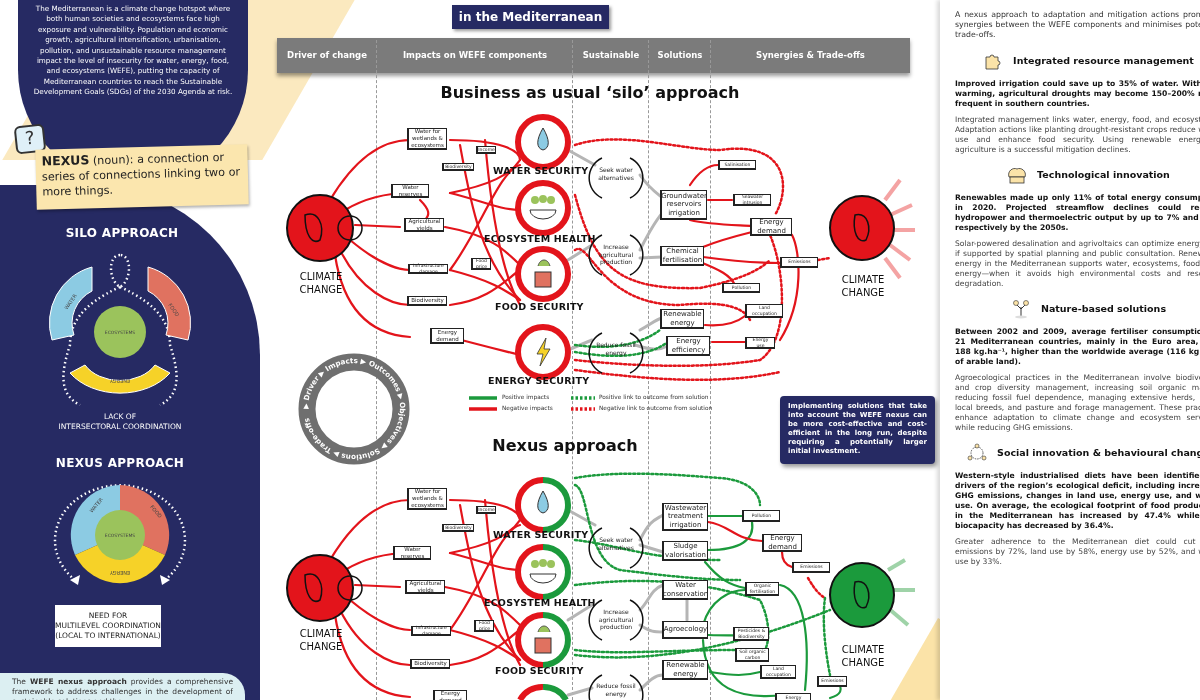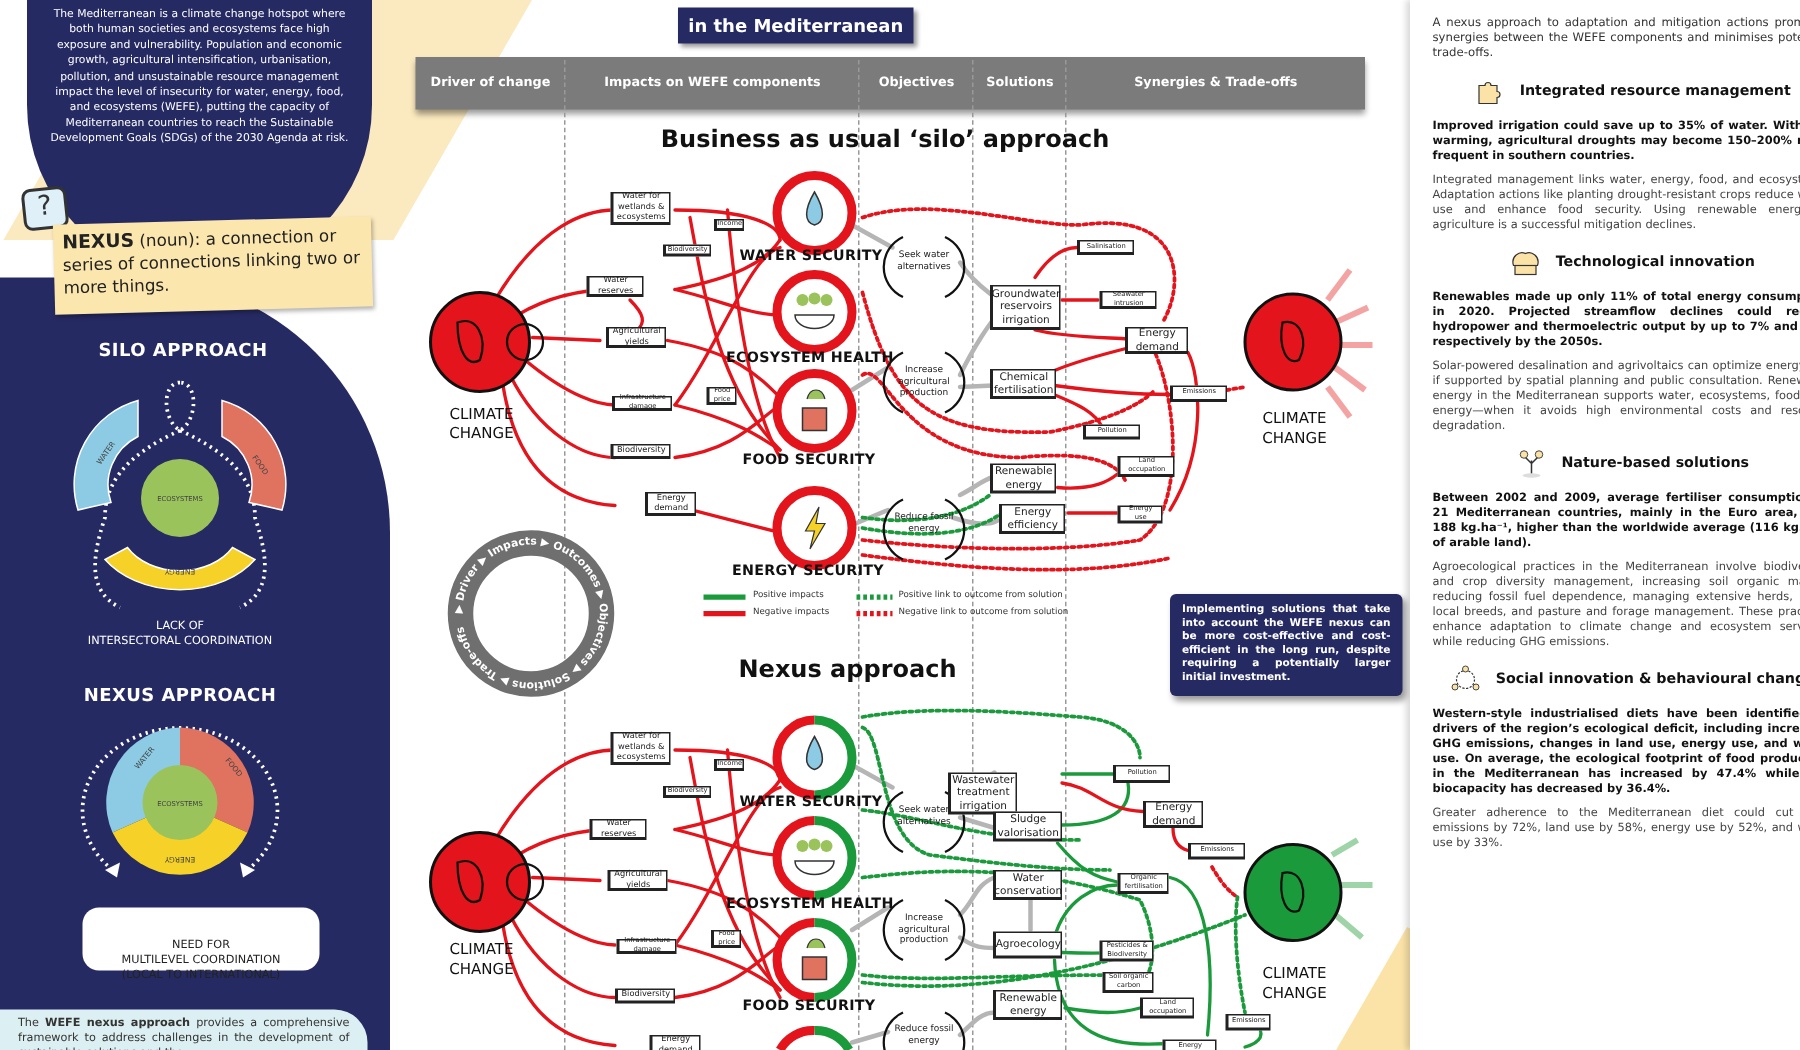--- a/index.html
+++ b/index.html
@@ -15,21 +15,21 @@
   .intro-blob { position: absolute; left: 18px; top: -60px; width: 230px; height: 245px; background: #262a63; border-radius: 0 0 120px 120px; color: #fff; padding: 64px 14px 0 14px; text-align: center; font-size: 7.2px; line-height: 10.4px; }
   .question-icon { position: absolute; left: 15px; top: 125px; width: 30px; height: 28px; border: 2px solid #333; border-radius: 6px; background: #dff0f8; font-size: 18px; line-height: 22px; text-align: center; color: #333; transform: rotate(-6deg); }
   .nexus-def { position: absolute; left: 36px; top: 147px; width: 212px; height: 60px; background: #fbe6ae; padding: 4px 6px; font-size: 11.2px; line-height: 15px; color: #222; transform: rotate(-1.5deg); box-shadow: 1px 2px 3px rgba(0,0,0,0.3); }
   .nexus-def b { font-weight: bold; font-size: 12.5px; }
 
   .navy-panel { position: absolute; left: -30px; top: 185px; width: 290px; height: 520px; background: #262a63; border-radius: 0 170px 0 0; }
   .navy-panel-dash { position: absolute; left: 200px; top: 220px; width: 80px; height: 480px; border-right: 4px dashed #ffffff; border-radius: 0 120px 0 0; }
   .approach-title { position: absolute; width: 200px; text-align: center; color: #fff; font-size: 12px; font-weight: bold; letter-spacing: 0.3px; }
   .wefe-svg { position: absolute; }
   .coord-text { position: absolute; width: 200px; text-align: center; color: #fff; font-size: 7.5px; line-height: 10px; }
-  .coord-box { position: absolute; left: 55px; top: 605px; width: 158px; height: 42px; background: #fff; color: #222; font-size: 7.5px; line-height: 10px; text-align: center; padding-top: 20px; border-radius: 11px; }
+  .coord-box { position: absolute; left: 55px; top: 605px; width: 106px; height: 42px; background: #fff; color: #222; font-size: 7.5px; line-height: 10px; text-align: center; padding-top: 6px; }
   .wefe-desc { position: absolute; left: 0; top: 673px; width: 245px; height: 40px; background: #dceff2; border-radius: 0 22px 0 0; padding: 4px 12px; font-size: 7.5px; line-height: 10px; text-align: justify; color: #333; }
 
   
   .title-tag { position: absolute; left: 452px; top: 5px; width: 157px; height: 24px; background: #262a63; color: #fff; font-size: 12px; font-weight: bold; text-align: center; line-height: 24px; box-shadow: 2px 2px 3px rgba(0,0,0,0.4); }
   .header-bar { position: absolute; left: 277px; top: 38px; width: 633px; height: 35px; background: #7b7b7b; box-shadow: 0 3px 4px rgba(0,0,0,0.4); color: #fff; font-size: 8.5px; font-weight: bold; }
   .header-cell { position: absolute; top: 0; height: 35px; display: flex; align-items: center; justify-content: center; text-align: center; line-height: 11px; }
   .col-divider { position: absolute; top: 40px; height: 660px; border-left: 1px dashed #999; }
 
   .section-title { position: absolute; font-size: 16px; font-weight: bold; color: #111; text-align: center; }
 
@@ -116,21 +116,21 @@
 <div class="wefe-desc">
   <span>The</span>
   <b>WEFE nexus approach</b>
   <span>provides a comprehensive framework to address challenges in the development of sustainable solutions and the</span>
 </div>
 
 <div class="title-tag">in the Mediterranean Basin</div>
 <div class="header-bar">
   <div class="header-cell" style="left:0; width:100px;">Driver of change</div>
   <div class="header-cell" style="left:100px; width:196px;">Impacts on WEFE components</div>
-  <div class="header-cell" style="left:296px; width:76px;">Objectives</div>
+  <div class="header-cell" style="left:296px; width:76px;">Sustainable</div>
   <div class="header-cell" style="left:372px; width:62px;">Solutions</div>
   <div class="header-cell" style="left:434px; width:199px;">Synergies &amp; Trade-offs</div>
 </div>
 <div class="col-divider" style="left:376px;"></div>
 <div class="col-divider" style="left:572px;"></div>
 <div class="col-divider" style="left:648px;"></div>
 <div class="col-divider" style="left:710px;"></div>
 
 <div class="section-title" style="left:440px; top:83px; width:300px;">Business as usual ‘silo’ approach</div>
 <div class="section-title" style="left:480px; top:436px; width:170px;">Nexus approach</div>
@@ -421,21 +421,21 @@
 <div class="node-box md" style="left:666px; top:336px; width:44px; height:20px;">Energy efficiency</div>
 
 <div class="node-box sm" style="left:718px; top:160px; width:38px; height:10px;">Salinisation</div>
 <div class="node-box sm" style="left:733px; top:194px; width:38px; height:12px;">Seawater intrusion</div>
 <div class="node-box md" style="left:750px; top:218px; width:42px; height:18px;">Energy demand</div>
 <div class="node-box sm" style="left:780px; top:257px; width:38px; height:11px;">Emissions</div>
 <div class="node-box sm" style="left:722px; top:283px; width:38px; height:10px;">Pollution</div>
 <div class="node-box sm" style="left:745px; top:304px; width:38px; height:14px;">Land occupation</div>
 <div class="node-box sm" style="left:745px; top:337px; width:30px; height:12px;">Energy use</div>
 
-<div class="node-box md" style="left:632px; top:503px; width:46px; height:28px;margin-top:12px;">Wastewater treatment irrigation</div>
+<div class="node-box md" style="left:662px; top:503px; width:46px; height:28px;">Wastewater treatment irrigation</div>
 <div class="node-box md" style="left:662px; top:541px; width:46px; height:20px;">Sludge valorisation</div>
 <div class="node-box md" style="left:662px; top:580px; width:46px; height:20px;">Water conservation</div>
 <div class="node-box md" style="left:662px; top:621px; width:46px; height:18px;">Agroecology</div>
 <div class="node-box md" style="left:662px; top:660px; width:46px; height:20px;">Renewable energy</div>
 
 <div class="node-box sm" style="left:742px; top:510px; width:38px; height:12px;">Pollution</div>
 <div class="node-box md" style="left:762px; top:534px; width:40px; height:18px;">Energy demand</div>
 <div class="node-box sm" style="left:792px; top:562px; width:38px; height:11px;">Emissions</div>
 <div class="node-box sm" style="left:745px; top:582px; width:34px; height:14px;">Organic fertilisation</div>
 <div class="node-box sm" style="left:733px; top:627px; width:36px; height:14px;">Pesticides &amp; Biodiversity</div>

